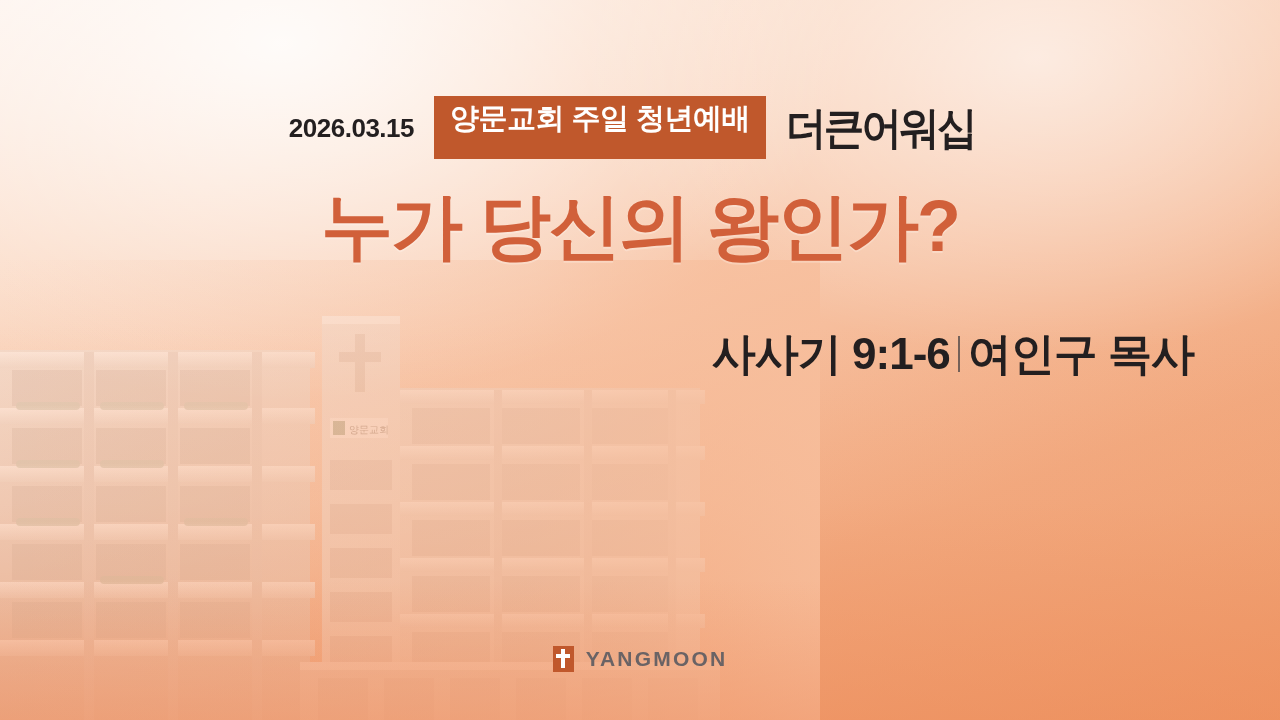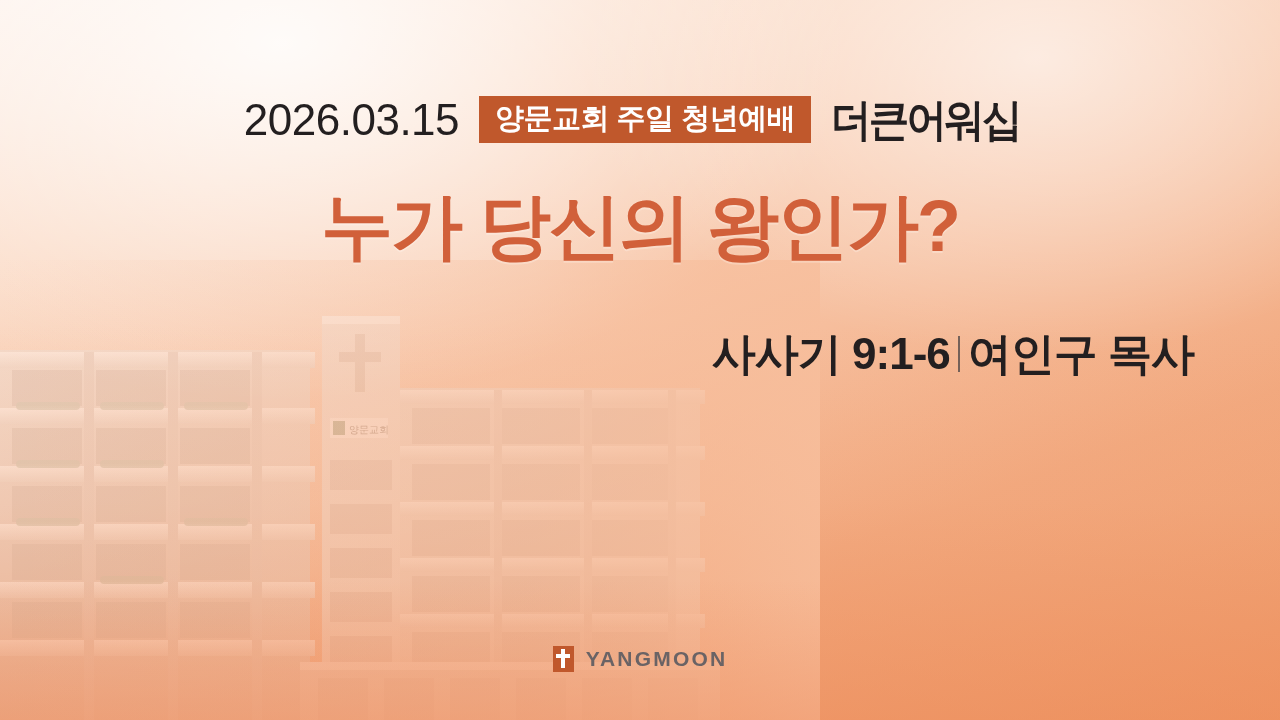--- a/index.html
+++ b/index.html
@@ -82,32 +82,32 @@
     left: 0;
     top: 96px;
     width: 1280px;
     display: flex;
     align-items: center;
     justify-content: center;
     gap: 20px;
     white-space: nowrap;
   }
   .date {
-    font-size: 44px;
-    font-weight: 400;
+    font-size: 26px;
+    font-weight: 700;
     color: #231f20;
     letter-spacing: -0.5px;
     line-height: 1;
   }
   .badge {
     background: #c0582c;
     color: #ffffff;
     font-size: 29px;
     font-weight: 700;
-    padding: 8px 16px 10px 16px;
+    padding: 8px 16px 26px 16px;
     line-height: 1;
     letter-spacing: -0.5px;
   }
   .logotype {
     font-size: 44px;
     font-weight: 800;
     color: #231f20;
     letter-spacing: -3px;
     line-height: 1;
     transform: scaleX(0.92);

